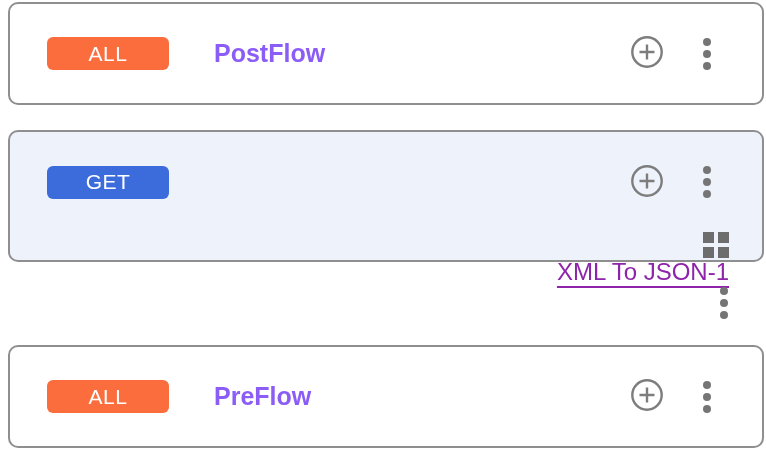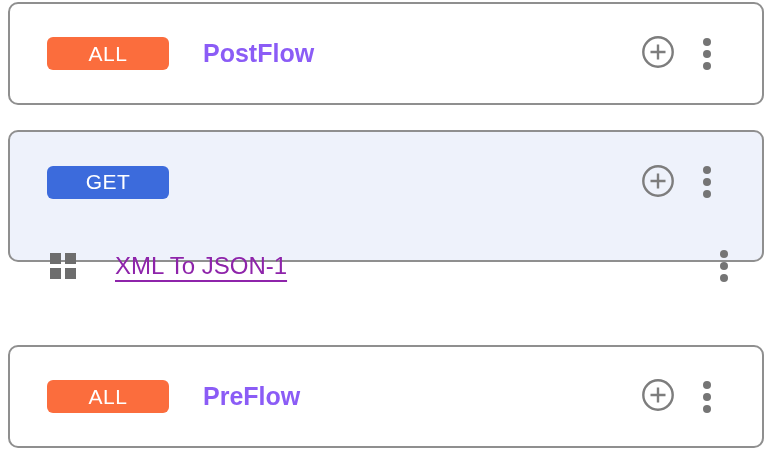--- a/index.html
+++ b/index.html
@@ -20,20 +20,21 @@
   }
   .card--flow-1 { top: 2px;   height: 103px; }
   .card--flow-2 { top: 130px; height: 132px; background: #EEF2FB; }
   .card--flow-3 { top: 345px; height: 103px; }
 
   .flow-row {
     display: flex;
     align-items: center;
     height: 100%;
     padding: 0 50px 0 37px;
+    gap: 11px;
   }
   .card--flow-2 .flow-row { height: 100px; }
 
   .badge {
     min-width: 122px;
     height: 33px;
     border-radius: 6px;
     display: flex;
     align-items: center;
     justify-content: center;
@@ -78,23 +79,24 @@
   }
   .kebab .dot {
     width: 8px; height: 8px;
     border-radius: 50%;
     background: #757575;
     flex: none;
   }
 
   .step-row {
     display: flex;
-    align-items: center;
+    align-items: flex-end;
     height: 68px;
     padding: 0 33px 0 40px;
+    flex-direction: column;
   }
   .drag-handle {
     width: 26px; height: 26px;
     display: grid;
     grid-template-columns: 11px 11px;
     grid-template-rows: 11px 11px;
     gap: 4px;
     cursor: grab;
     flex: none;
   }

